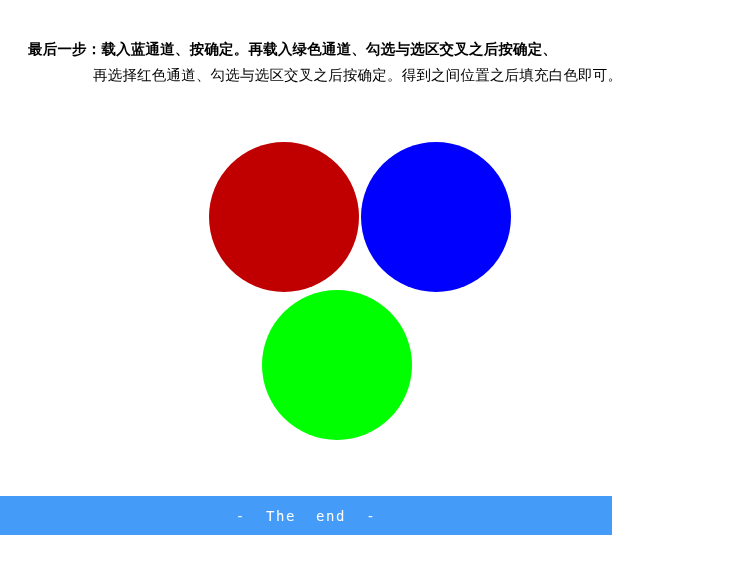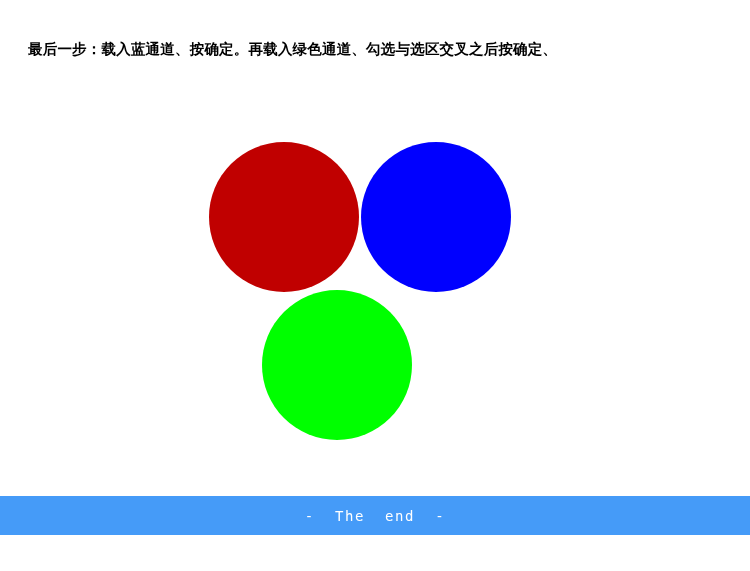--- a/index.html
+++ b/index.html
@@ -58,21 +58,21 @@
     display: block;
     width: 750px;
     height: 496px;
   }
 
   
   #footer-bar {
     position: absolute;
     left: 0;
     top: 496px;
-    width: 750px;
+    width: 612px;
     height: 39px;
     background: #459bf8;
     display: flex;
     align-items: center;
     justify-content: center;
   }
   #footer-text {
     font-family: "DejaVu Sans Mono", "Liberation Mono", monospace;
     font-size: 14px;
     letter-spacing: 1.6px;
@@ -80,20 +80,21 @@
     white-space: pre;
   }
 </style>
 </head>
 <body>
 
 <div id="slide">
 
   <div id="instructions">
     <div class="instr-line line-1">最后一步：载入蓝通道、按确定。再载入绿色通道、勾选与选区交叉之后按确定、</div>
+    <div class="instr-line line-2">再选择红色通道、勾选与选区交叉之后按确定。得到之间位置之后填充白色即可。</div>
   </div>
 
   <div id="venn">
     <svg viewBox="0 0 750 496" xmlns="http://www.w3.org/2000/svg">
       <defs>
 
         <clipPath id="clip-red">
           <circle cx="284" cy="217" r="75"></circle>
         </clipPath>
         <clipPath id="clip-blue">

